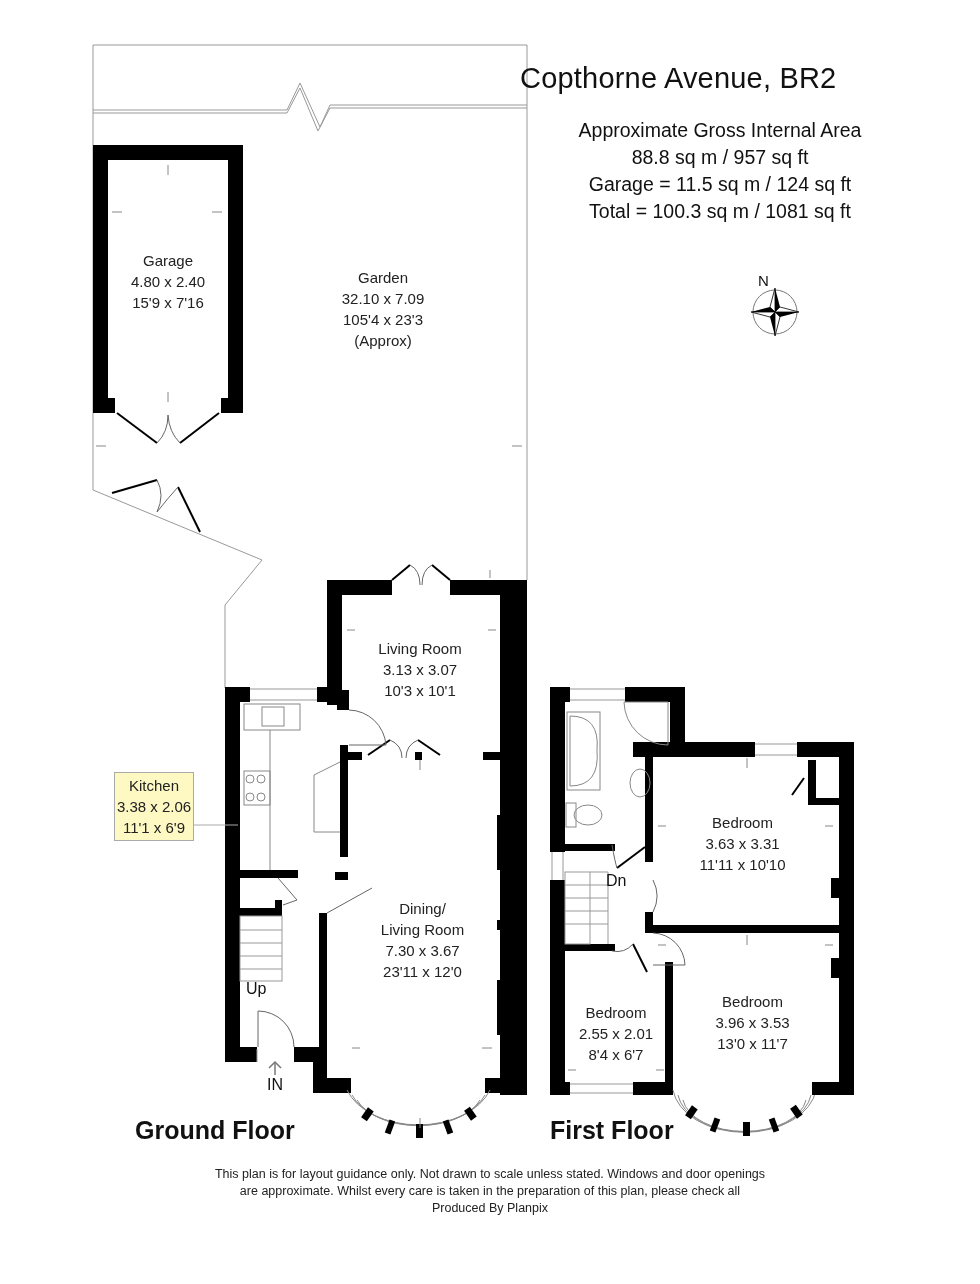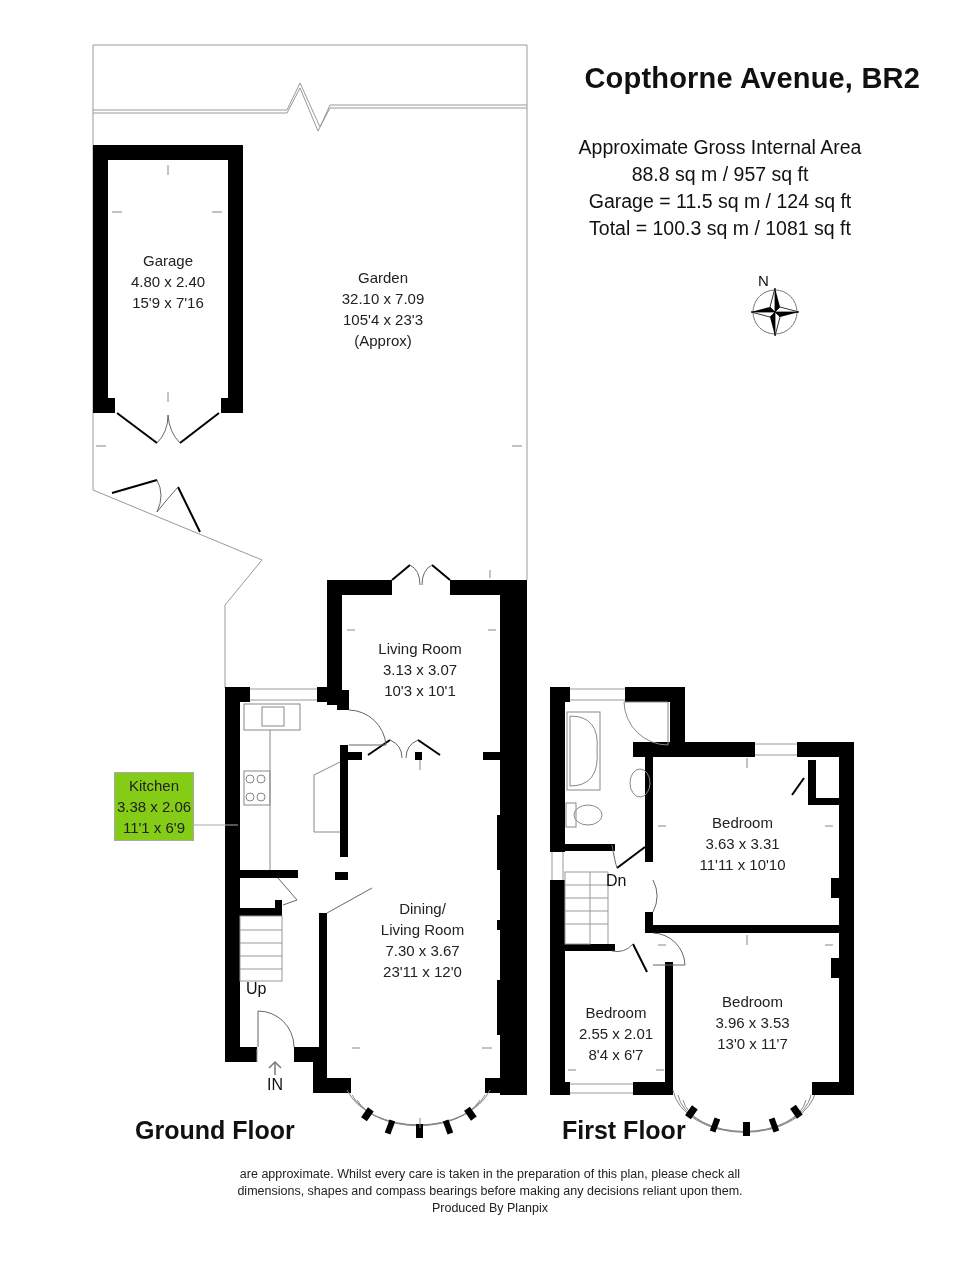--- a/index.html
+++ b/index.html
@@ -1,25 +1,25 @@
 <!DOCTYPE html>
 <html><head>
 <meta charset="utf-8">
 <style>
   html, body { margin:0; padding:0; background:#ffffff; }
   body { width:980px; height:1284px; position:relative; overflow:hidden; font-family:"Liberation Sans", sans-serif; color:#111; }
   .abs { position:absolute; }
   svg.plan { position:absolute; left:0; top:0; }
-  .title { left:520px; top:62px; width:400px; text-align:right; font-weight:bold; font-size:29px; letter-spacing:0.2px; }
-  .area { left:520px; top:117px; width:400px; text-align:center; font-size:19.5px; line-height:27px;margin-top:17px; }
+  .title { left:520px; top:62px; width:400px; text-align:left; font-weight:normal; font-size:29px; letter-spacing:0.2px; }
+  .area { left:520px; top:117px; width:400px; text-align:center; font-size:19.5px; line-height:27px; }
   .room-label { text-align:center; font-size:15px; line-height:21px; color:#222; }
   .floor-label { font-weight:bold; font-size:25px; }
   .disclaimer { left:120px; top:1166px; width:740px; text-align:center; font-size:12.5px; line-height:17px; font-family:"Liberation Sans Narrow","Liberation Sans", sans-serif; color:#222; }
   .small { font-size:16px; }
-  .kitchen-box { border:1px solid #aaa; background:#84cc16; padding:2px 0; }
+  .kitchen-box { border:1px solid #aaa; background:#fef9c3; padding:2px 0; }
 </style>
 </head>
 <body>
 
 <svg class="plan" width="980" height="1284" viewBox="0 0 980 1284">
 
   <g fill="none" stroke="#999" stroke-width="1">
     <polyline points="93,45 527,45 527,580"></polyline>
     <line x1="93" y1="45" x2="93" y2="490"></line>
     <polyline points="93,110 287,110 300,83 320,127 330,105 527,105"></polyline>
@@ -331,19 +331,19 @@
   <div>Bedroom</div>
   <div>3.96 x 3.53</div>
   <div>13'0 x 11'7</div>
 </div>
 
 <div class="abs small" style="left:246px;top:980px;">Up</div>
 <div class="abs small" style="left:606px;top:872px;">Dn</div>
 <div class="abs" style="left:267px;top:1076px;font-size:16px;">IN</div>
 
 <div class="abs floor-label" style="left:135px;top:1116px;">Ground Floor</div>
-<div class="abs floor-label" style="left:562px;top:1116px;text-align:center;">First Floor</div>
+<div class="abs floor-label" style="left:550px;top:1116px;text-align:center;">First Floor</div>
 
 <div class="abs disclaimer">
+  <div>This plan is for layout guidance only. Not drawn to scale unless stated. Windows and door openings</div>
   <div>are approximate. Whilst every care is taken in the preparation of this plan, please check all</div>
-  <div>dimensions, shapes and compass bearings before making any decisions reliant upon them.</div>
   <div>Produced By Planpix</div>
 </div>
 
 </body></html>

